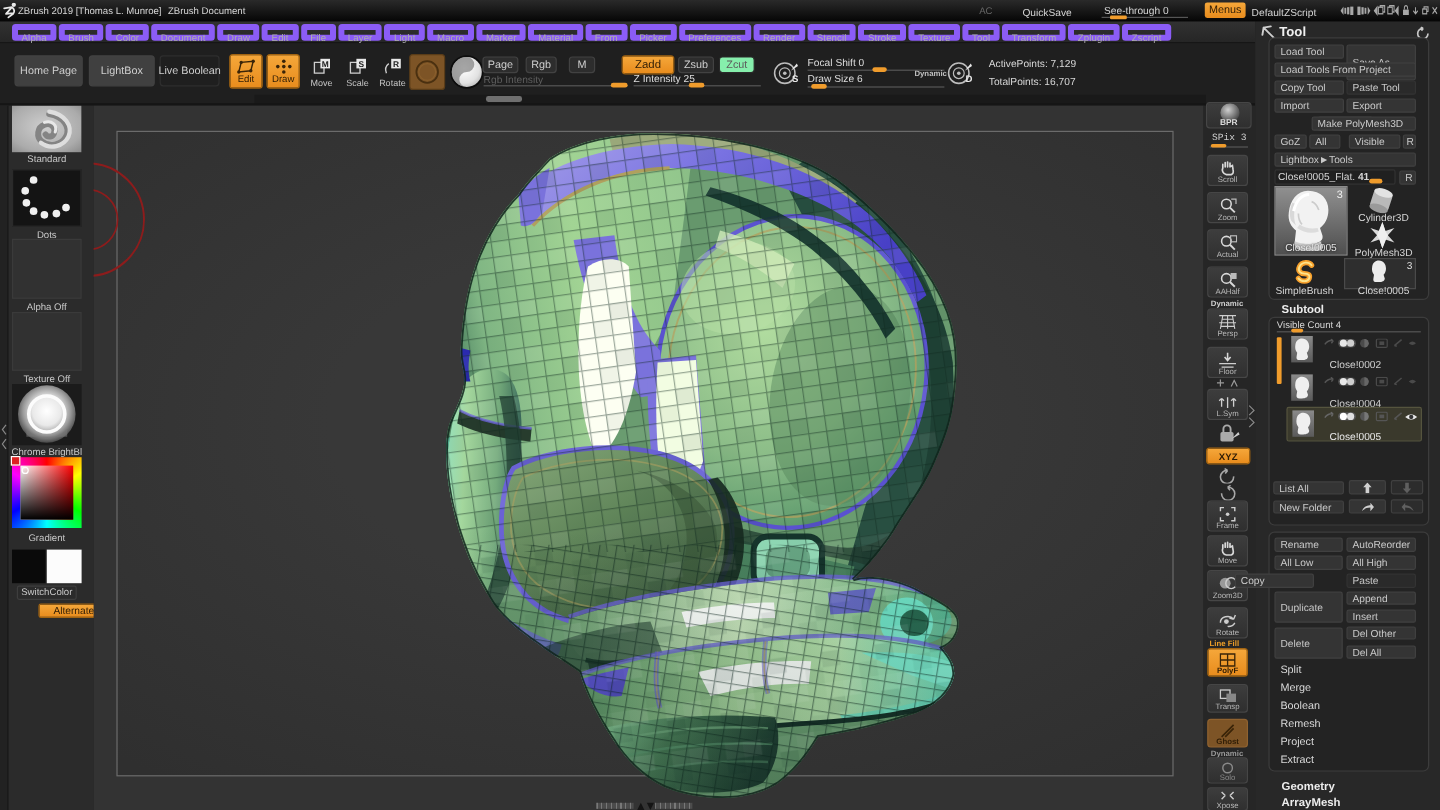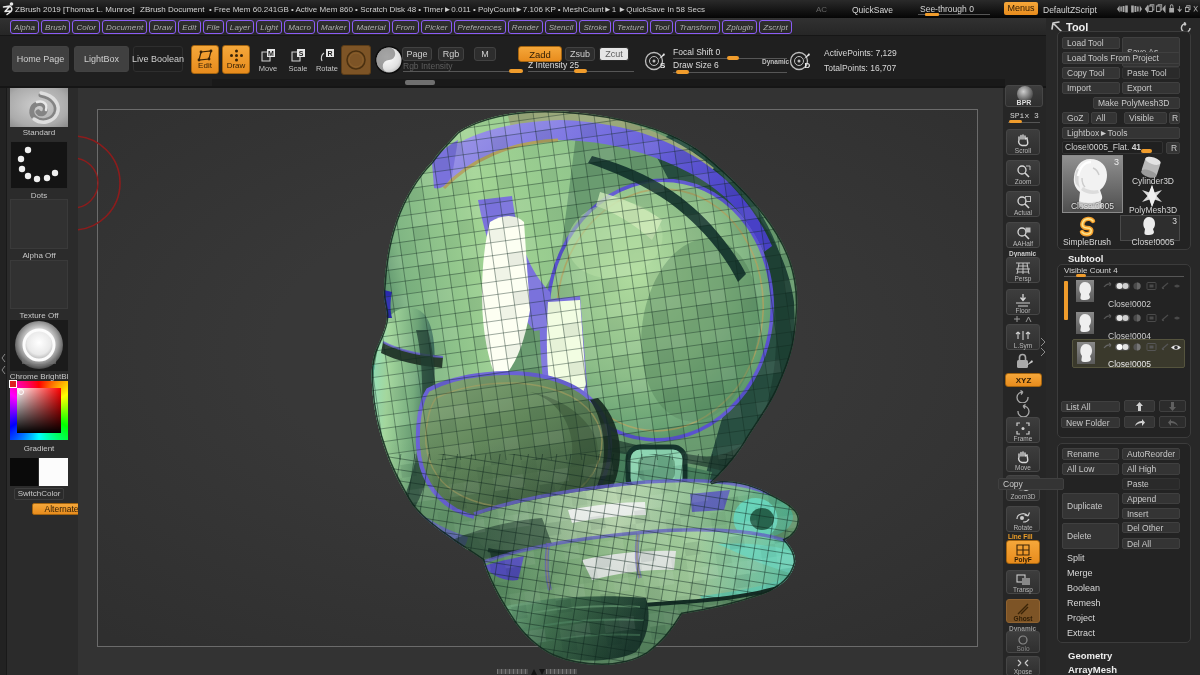--- a/index.html
+++ b/index.html
@@ -6,37 +6,36 @@
        font-family:"Liberation Sans",sans-serif;-webkit-font-smoothing:antialiased;}
   .abs{position:absolute;}
   .btn{position:absolute;background:#363636;border:1px solid #424242;border-radius:3px;
        color:#cfcfcf;font-size:9px;display:flex;align-items:center;justify-content:center;
        box-sizing:border-box;white-space:nowrap;}
   .dim{color:#6a6a6a;}
   .ob{background:linear-gradient(#f5a73a,#e88c1d);border:1px solid #a36410;color:#2e1c05;}
   .lab{position:absolute;color:#c4c4c4;font-size:8px;white-space:nowrap;}
   .track{position:absolute;height:1px;background:#565656;}
   .mark{position:absolute;height:4px;border-radius:2px;background:#f09c2c;}
-  .mi{border:1px solid #8b5cf6;border-radius:3px;padding:1.5px 3px 2px 3px;line-height:9px;letter-spacing:.1px;font-style:italic;}
+  .mi{border:5px solid #8b5cf6;border-radius:3px;padding:1.5px 3px 2px 3px;line-height:9px;letter-spacing:.1px;}
   .thumb{position:absolute;left:10px;width:58px;box-sizing:border-box;}
   .tlab{position:absolute;left:0;width:78px;text-align:center;color:#c8c8c8;font-size:8px;}
   .sb{position:absolute;left:1006px;width:34px;background:linear-gradient(#3d3d3d,#2f2f2f);border:1px solid #464646;border-radius:3px;box-sizing:border-box;display:flex;flex-direction:column;align-items:center;justify-content:flex-end;color:#b8b8b8;font-size:6.5px;}
   .pb{position:absolute;background:#343434;border:1px solid #404040;border-radius:2px;color:#c9c9c9;font-size:8.5px;display:flex;align-items:center;box-sizing:border-box;padding-left:4px;white-space:nowrap;}
   .grp{position:absolute;background:#232323;border:1px solid #3c3c3c;border-radius:5px;}
 </style></head>
 <body>
 
 <div class="abs" style="left:0;top:0;width:1200px;height:18px;background:linear-gradient(#2a2a2a,#050505);color:#d6d6d6;font-size:8px;">
   <svg class="abs" style="left:2px;top:2px" width="13" height="14" viewBox="0 0 13 14">
     <circle cx="9.5" cy="2" r="1.8" fill="#e8e8e8"></circle>
     <path d="M1.5 5 L8 4 L3 9.5 L9 9 M8 4 C10 5.5 10.5 8 9 9.5 L5 12.5" stroke="#e8e8e8" stroke-width="1.5" fill="none" stroke-linecap="round" stroke-linejoin="round"></path>
   </svg>
   <span class="abs" style="left:15px;top:5px;">ZBrush 2019 [Thomas L. Munroe]</span>
   <span class="abs" style="left:140px;top:5px;">ZBrush Document</span>
-  <span class="abs" style="left:209px;top:5px;color:#cfcfcf;">• Free Mem 60.241GB • Active Mem 860 • Scratch Disk 48 • Timer►0.011 • PolyCount►7.106 KP • MeshCount►1 ►QuickSave In 58 Secs</span>
   <span class="abs" style="left:816px;top:5px;color:#666;">AC</span>
   <span class="abs" style="left:852px;top:5px;font-size:8.5px;">QuickSave</span>
   <span class="abs" style="left:920px;top:4px;font-size:8.5px;">See-through 0</span>
   <div class="abs" style="left:918px;top:14px;width:72px;height:1px;background:#555;"></div>
   <div class="abs" style="left:925px;top:13px;width:14px;height:3px;background:#f09c2c;border-radius:1px;"></div>
   <div class="abs" style="left:1004px;top:2px;width:34px;height:13px;background:linear-gradient(#f5a73a,#e88c1d);border-radius:2px;color:#2e1c05;font-size:9px;text-align:center;line-height:13px;">Menus</div>
   <span class="abs" style="left:1043px;top:5px;font-size:8.5px;">DefaultZScript</span>
   <svg class="abs" style="left:1117px;top:3px;" width="82" height="12" viewBox="0 0 110 12" preserveAspectRatio="none">
     <g fill="#a8a8a8">
         <path d="M0 6 L3.5 2.5 V9.5 Z"></path>
@@ -157,21 +156,21 @@
       </radialGradient>
     <circle cx="15" cy="15" r="12.5" fill="url(#matsp)"></circle>
     <path d="M15 2.5 A12.5 12.5 0 0 0 15 27.5 A6.2 6.2 0 0 1 15 15 A6.2 6.2 0 0 0 15 2.5 Z" fill="#6a6a6a" opacity=".6"></path>
   </svg></div>
 
 <div class="btn" style="left:402px;top:47px;width:30px;height:14px;background:#2d2d2d;">Page</div>
 <div class="btn" style="left:438px;top:47px;width:26px;height:14px;background:#2d2d2d;">Rgb</div>
 <div class="btn" style="left:474px;top:47px;width:22px;height:14px;background:#2d2d2d;">M</div>
 <div class="btn ob" style="left:518px;top:46px;width:44px;height:16px;font-size:9.5px;">Zadd</div>
 <div class="btn" style="left:565px;top:47px;width:30px;height:14px;background:#2d2d2d;">Zsub</div>
-<div class="btn" style="left:599px;top:47px;width:30px;height:14px;background:#e5e5e5;border-color:#2a2a2a;color:#5d5d5d;">Zcut</div>
+<div class="btn" style="left:599px;top:47px;width:30px;height:14px;background:#86efac;border-color:#2a2a2a;color:#5d5d5d;">Zcut</div>
 <span class="lab" style="left:403px;top:61px;color:#5e5e5e;font-size:8.5px;">Rgb Intensity</span>
 <div class="track" style="left:403px;top:71px;width:120px;"></div>
 <div class="mark" style="left:509px;top:69px;width:14px;"></div>
 <span class="lab" style="left:528px;top:60px;color:#dedede;font-size:8.5px;">Z Intensity 25</span>
 <div class="track" style="left:528px;top:71px;width:106px;"></div>
 <div class="mark" style="left:574px;top:69px;width:13px;"></div>
 
 <svg class="abs" style="left:644px;top:50px;" width="23" height="22" viewBox="0 0 23 22">
   <circle cx="10" cy="11" r="8.5" fill="none" stroke="#bdbdbd" stroke-width="1.3"></circle>
   <circle cx="10" cy="11" r="4.5" fill="none" stroke="#bdbdbd" stroke-width="1"></circle>
@@ -753,21 +752,21 @@
       <svg width="12" height="9" viewBox="0 0 12 9">
         <path d="M11 8 C10 4 6 3 4 3 L4 1 L1 4.5 L4 8 L4 5 C7 5 9 6 11 8 Z" fill="#5f5f5f"></path>
       </svg>
     </div>
 
   <div class="grp" style="left:1057px;top:443px;width:132px;height:198px;"></div>
   <div class="pb" style="left:1062px;top:448px;width:57px;height:12px;">Rename</div>
   <div class="pb" style="left:1122px;top:448px;width:58px;height:12px;">AutoReorder</div>
   <div class="pb" style="left:1062px;top:463px;width:57px;height:12px;">All Low</div>
   <div class="pb" style="left:1122px;top:463px;width:58px;height:12px;">All High</div>
-  <div class="pb" style="left:998px;top:478px;width:66px;height:12px;">Copy</div>
+  <div class="pb" style="left:1029px;top:478px;width:66px;height:12px;">Copy</div>
   <div class="pb dim" style="left:1122px;top:478px;width:58px;height:12px;background:#2a2a2a;border-color:#333;">Paste</div>
   <div class="pb" style="left:1062px;top:493px;width:57px;height:26px;">Duplicate</div>
   <div class="pb" style="left:1122px;top:493px;width:58px;height:11px;">Append</div>
   <div class="pb" style="left:1122px;top:508px;width:58px;height:11px;">Insert</div>
   <div class="pb" style="left:1062px;top:523px;width:57px;height:26px;">Delete</div>
   <div class="pb" style="left:1122px;top:522px;width:58px;height:11px;">Del Other</div>
   <div class="pb" style="left:1122px;top:538px;width:58px;height:11px;">Del All</div>
   <span class="lab" style="left:1067px;top:553px;color:#d8d8d8;font-size:9px;">Split</span>
   <span class="lab" style="left:1067px;top:568px;color:#d8d8d8;font-size:9px;">Merge</span>
   <span class="lab" style="left:1067px;top:583px;color:#d8d8d8;font-size:9px;">Boolean</span>

